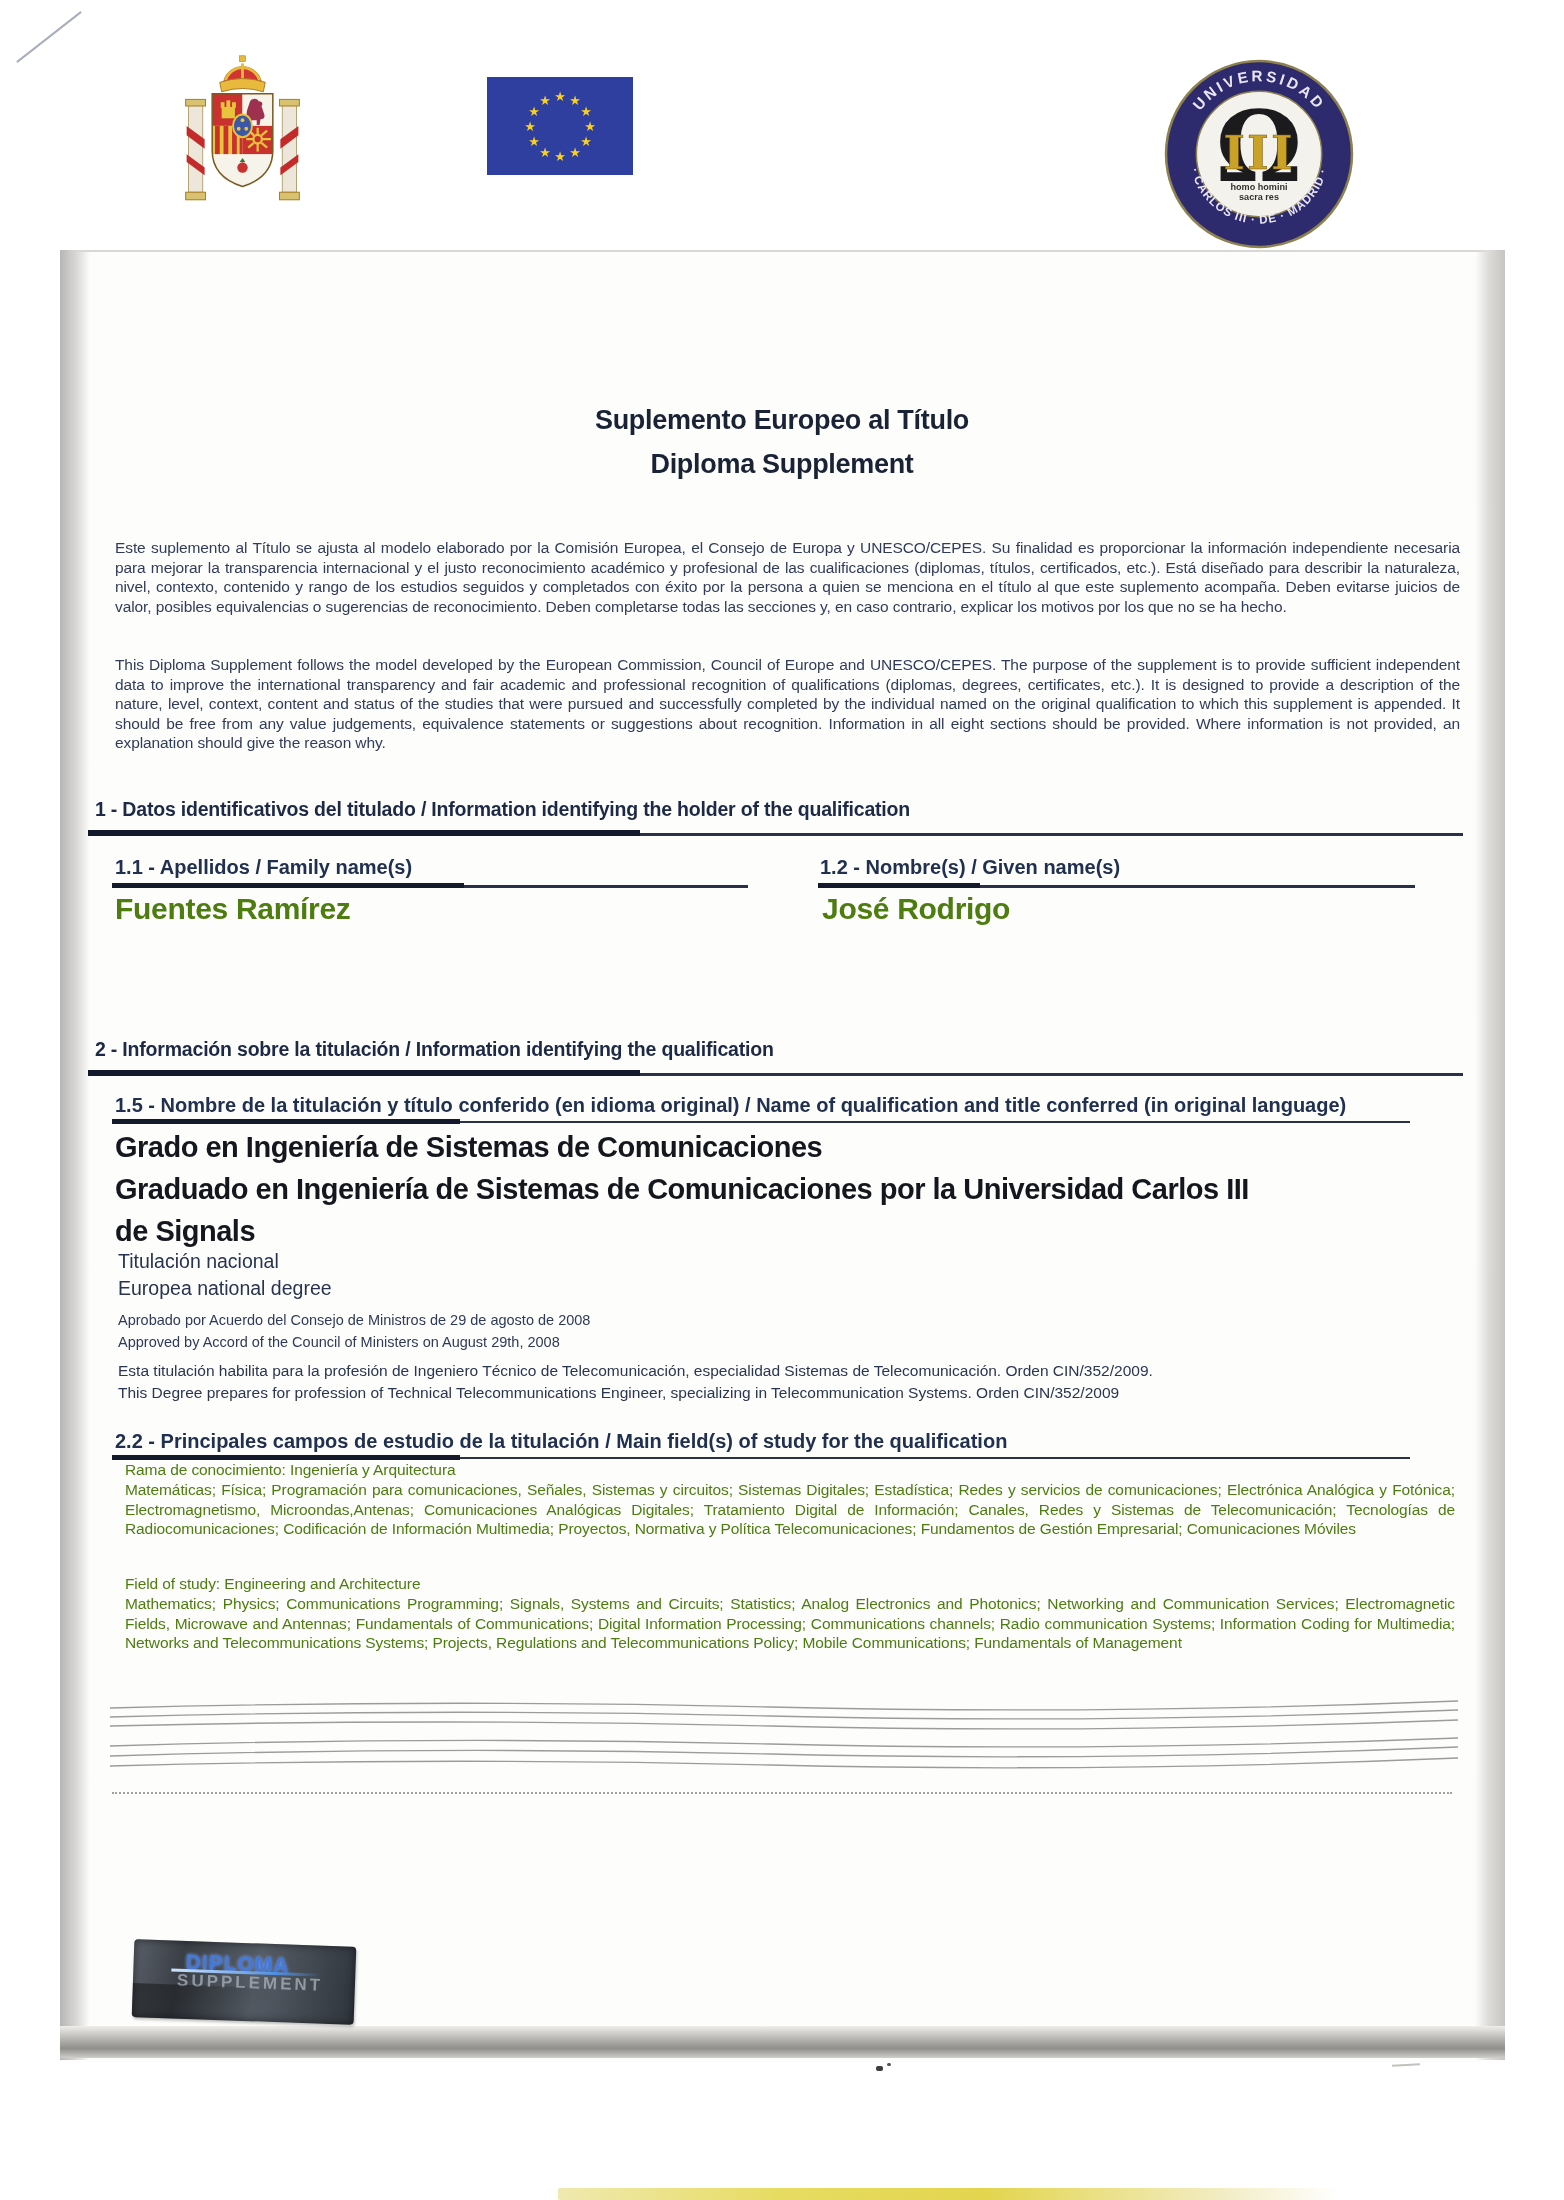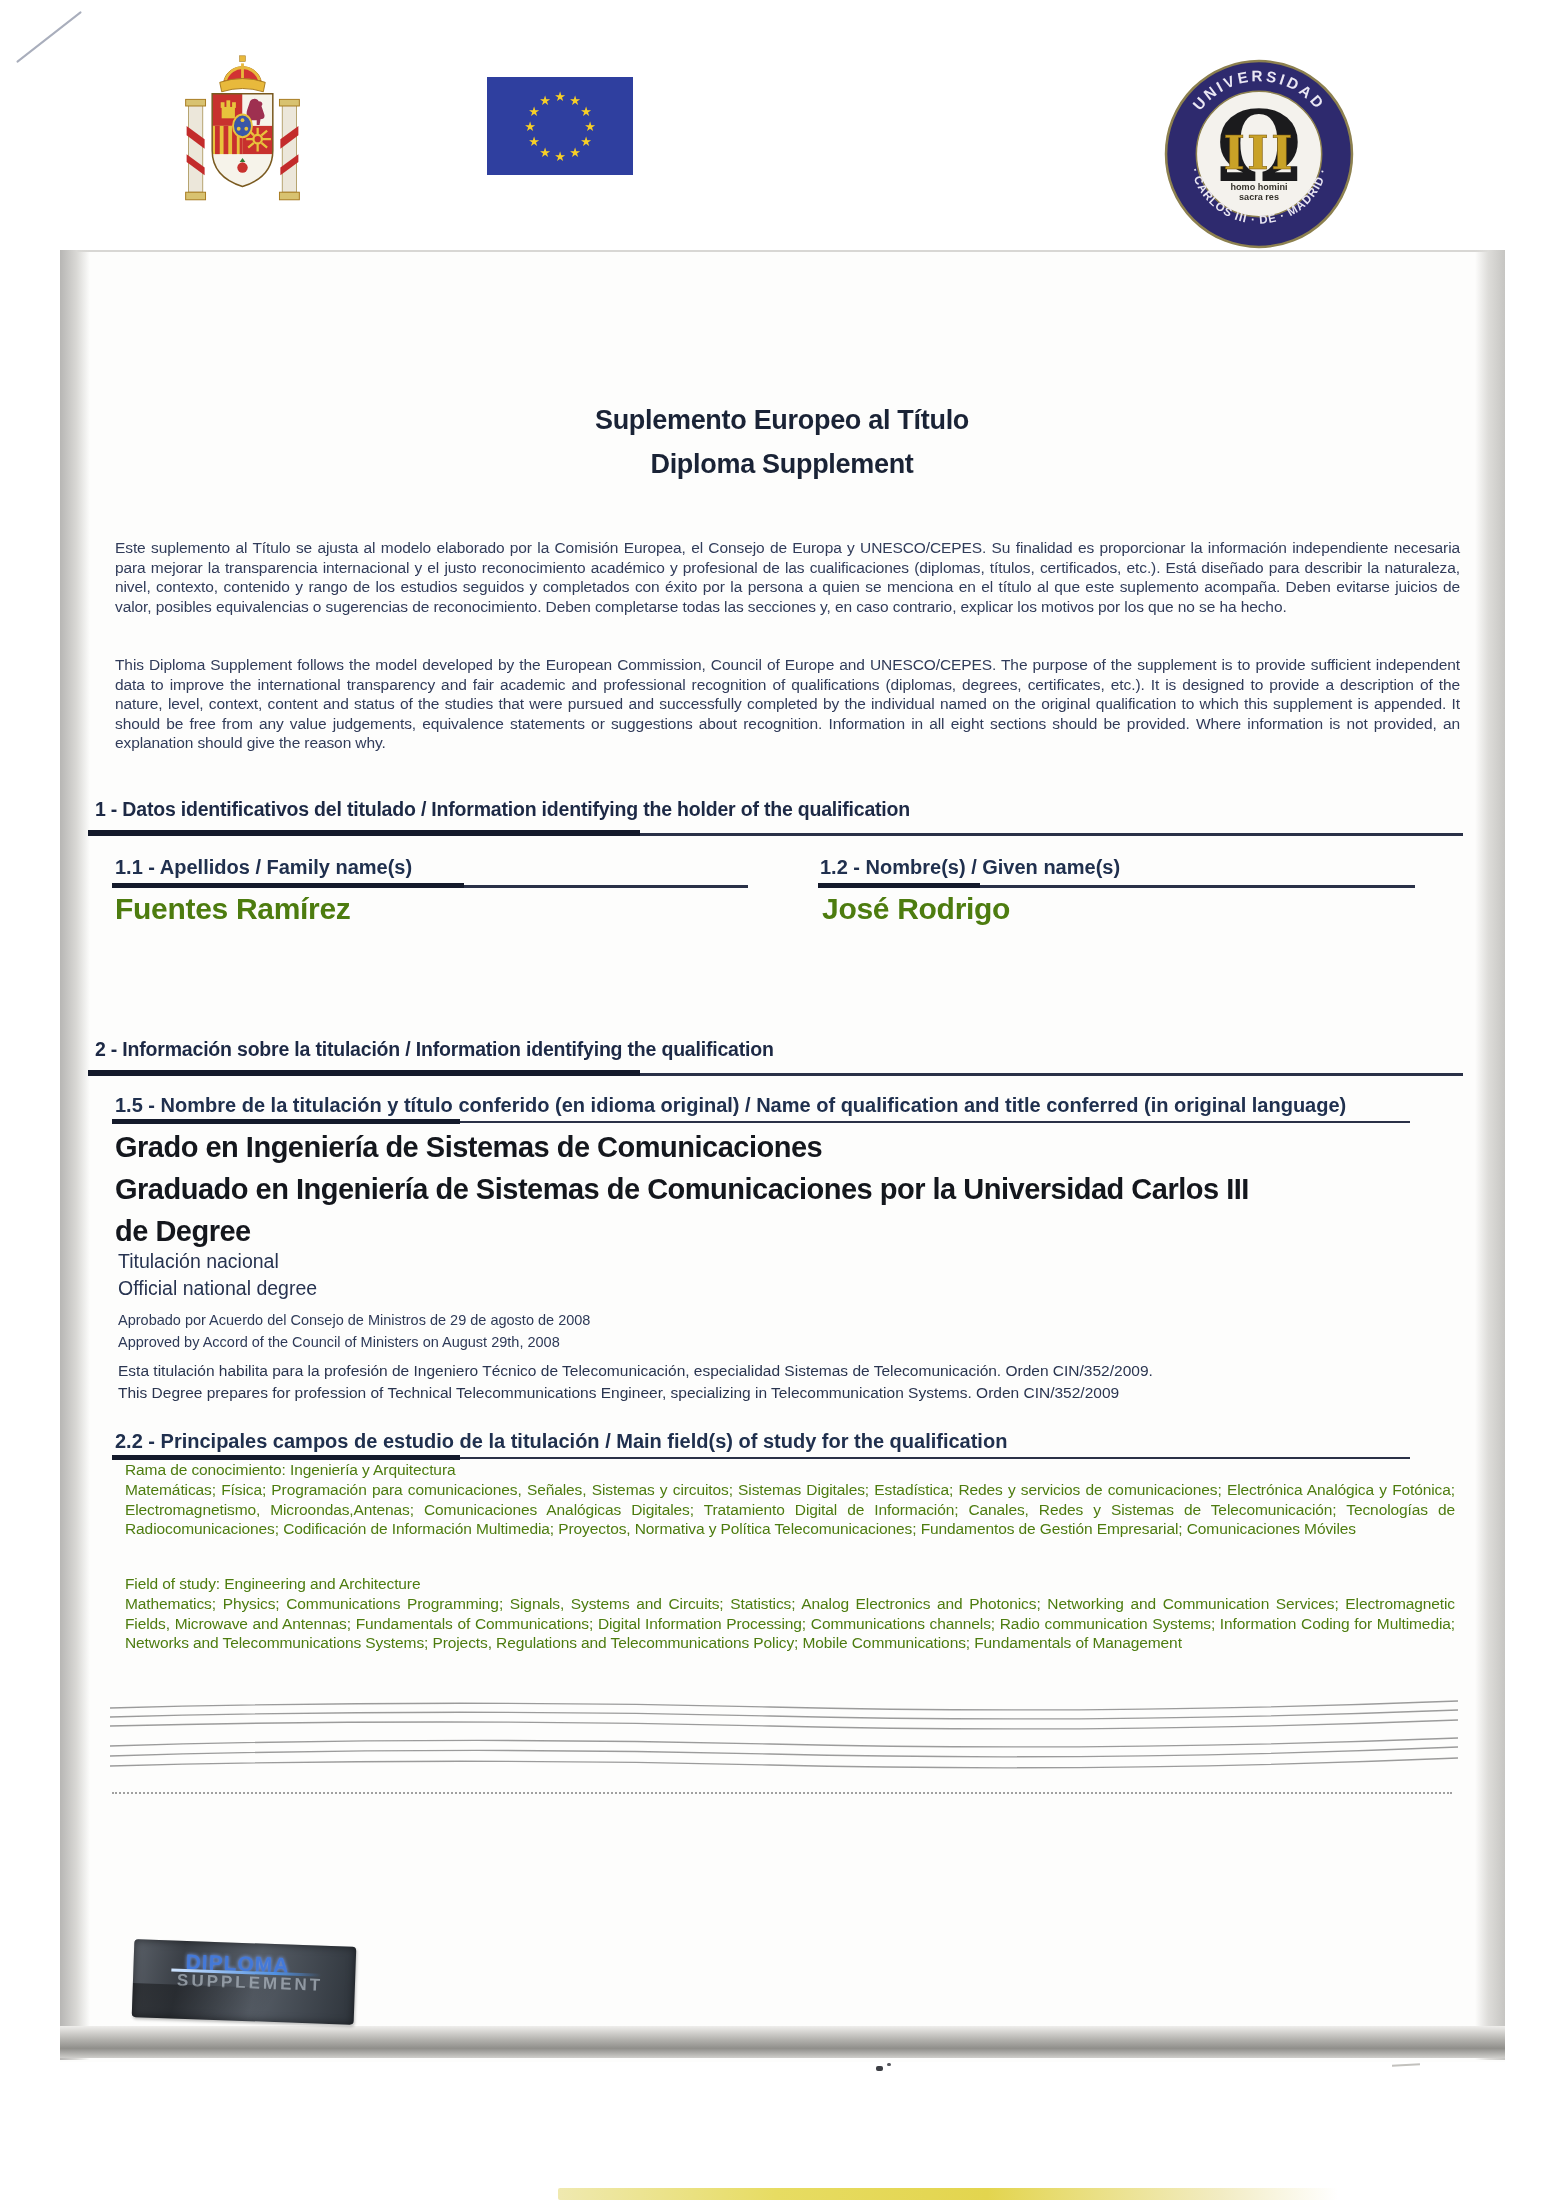--- a/index.html
+++ b/index.html
@@ -216,26 +216,26 @@
   <div class="rule" style="left:88px;top:1073px;width:1375px;height:3px;"></div>
   <div class="rule thick" style="left:88px;top:1070px;width:552px;height:6px;"></div>
 
   <div class="fld-label" style="left:115px;top:1094px;">1.5 - Nombre de la titulación y título conferido (en idioma original) / Name of qualification and title conferred (in original language)</div>
   <div class="rule" style="left:112px;top:1121px;width:1298px;height:2px;"></div>
   <div class="rule thick" style="left:112px;top:1119px;width:348px;height:5px;"></div>
 
   <div class="degree">
     <div>Grado en Ingeniería de Sistemas de Comunicaciones</div>
     <div>Graduado en Ingeniería de Sistemas de Comunicaciones por la Universidad Carlos III</div>
-    <div>de Degree</div>
+    <div>de Signals</div>
   </div>
 
   <div class="type-lines">
     <div>Titulación nacional</div>
-    <div>Official national degree</div>
+    <div>Europea national degree</div>
   </div>
 
   <div class="small-lines" style="top:1310px;">
     <div>Aprobado por Acuerdo del Consejo de Ministros de 29 de agosto de 2008</div>
     <div>Approved by Accord of the Council of Ministers on August 29th, 2008</div>
   </div>
 
   <div class="mid-lines" style="top:1360px;">
     <div>Esta titulación habilita para la profesión de Ingeniero Técnico de Telecomunicación, especialidad Sistemas de Telecomunicación. Orden CIN/352/2009.</div>
     <div>This Degree prepares for profession of Technical Telecommunications Engineer, specializing in Telecommunication Systems. Orden CIN/352/2009</div>

